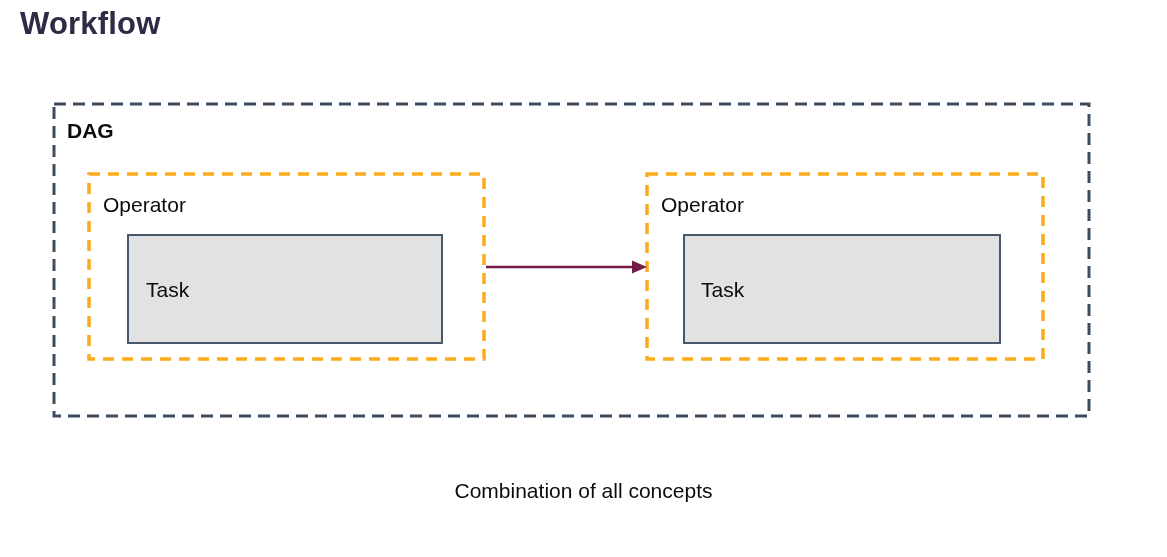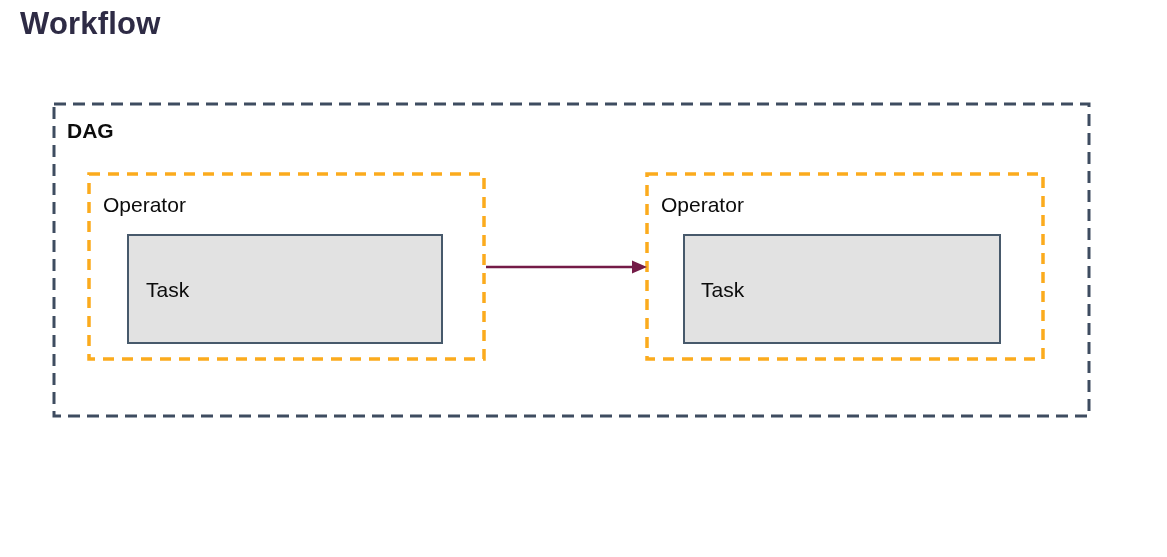--- a/index.html
+++ b/index.html
@@ -80,14 +80,15 @@
   <div class="shape-label dag-label">DAG</div>
 
   <div class="shape-label op1-label">Operator</div>
 
   <div class="shape-label op2-label">Operator</div>
 
   <div class="shape-label task1-label">Task</div>
 
   <div class="shape-label task2-label">Task</div>
 
+  <div class="caption">Combination of all concepts</div>
 
 </div>
 
 </body></html>

